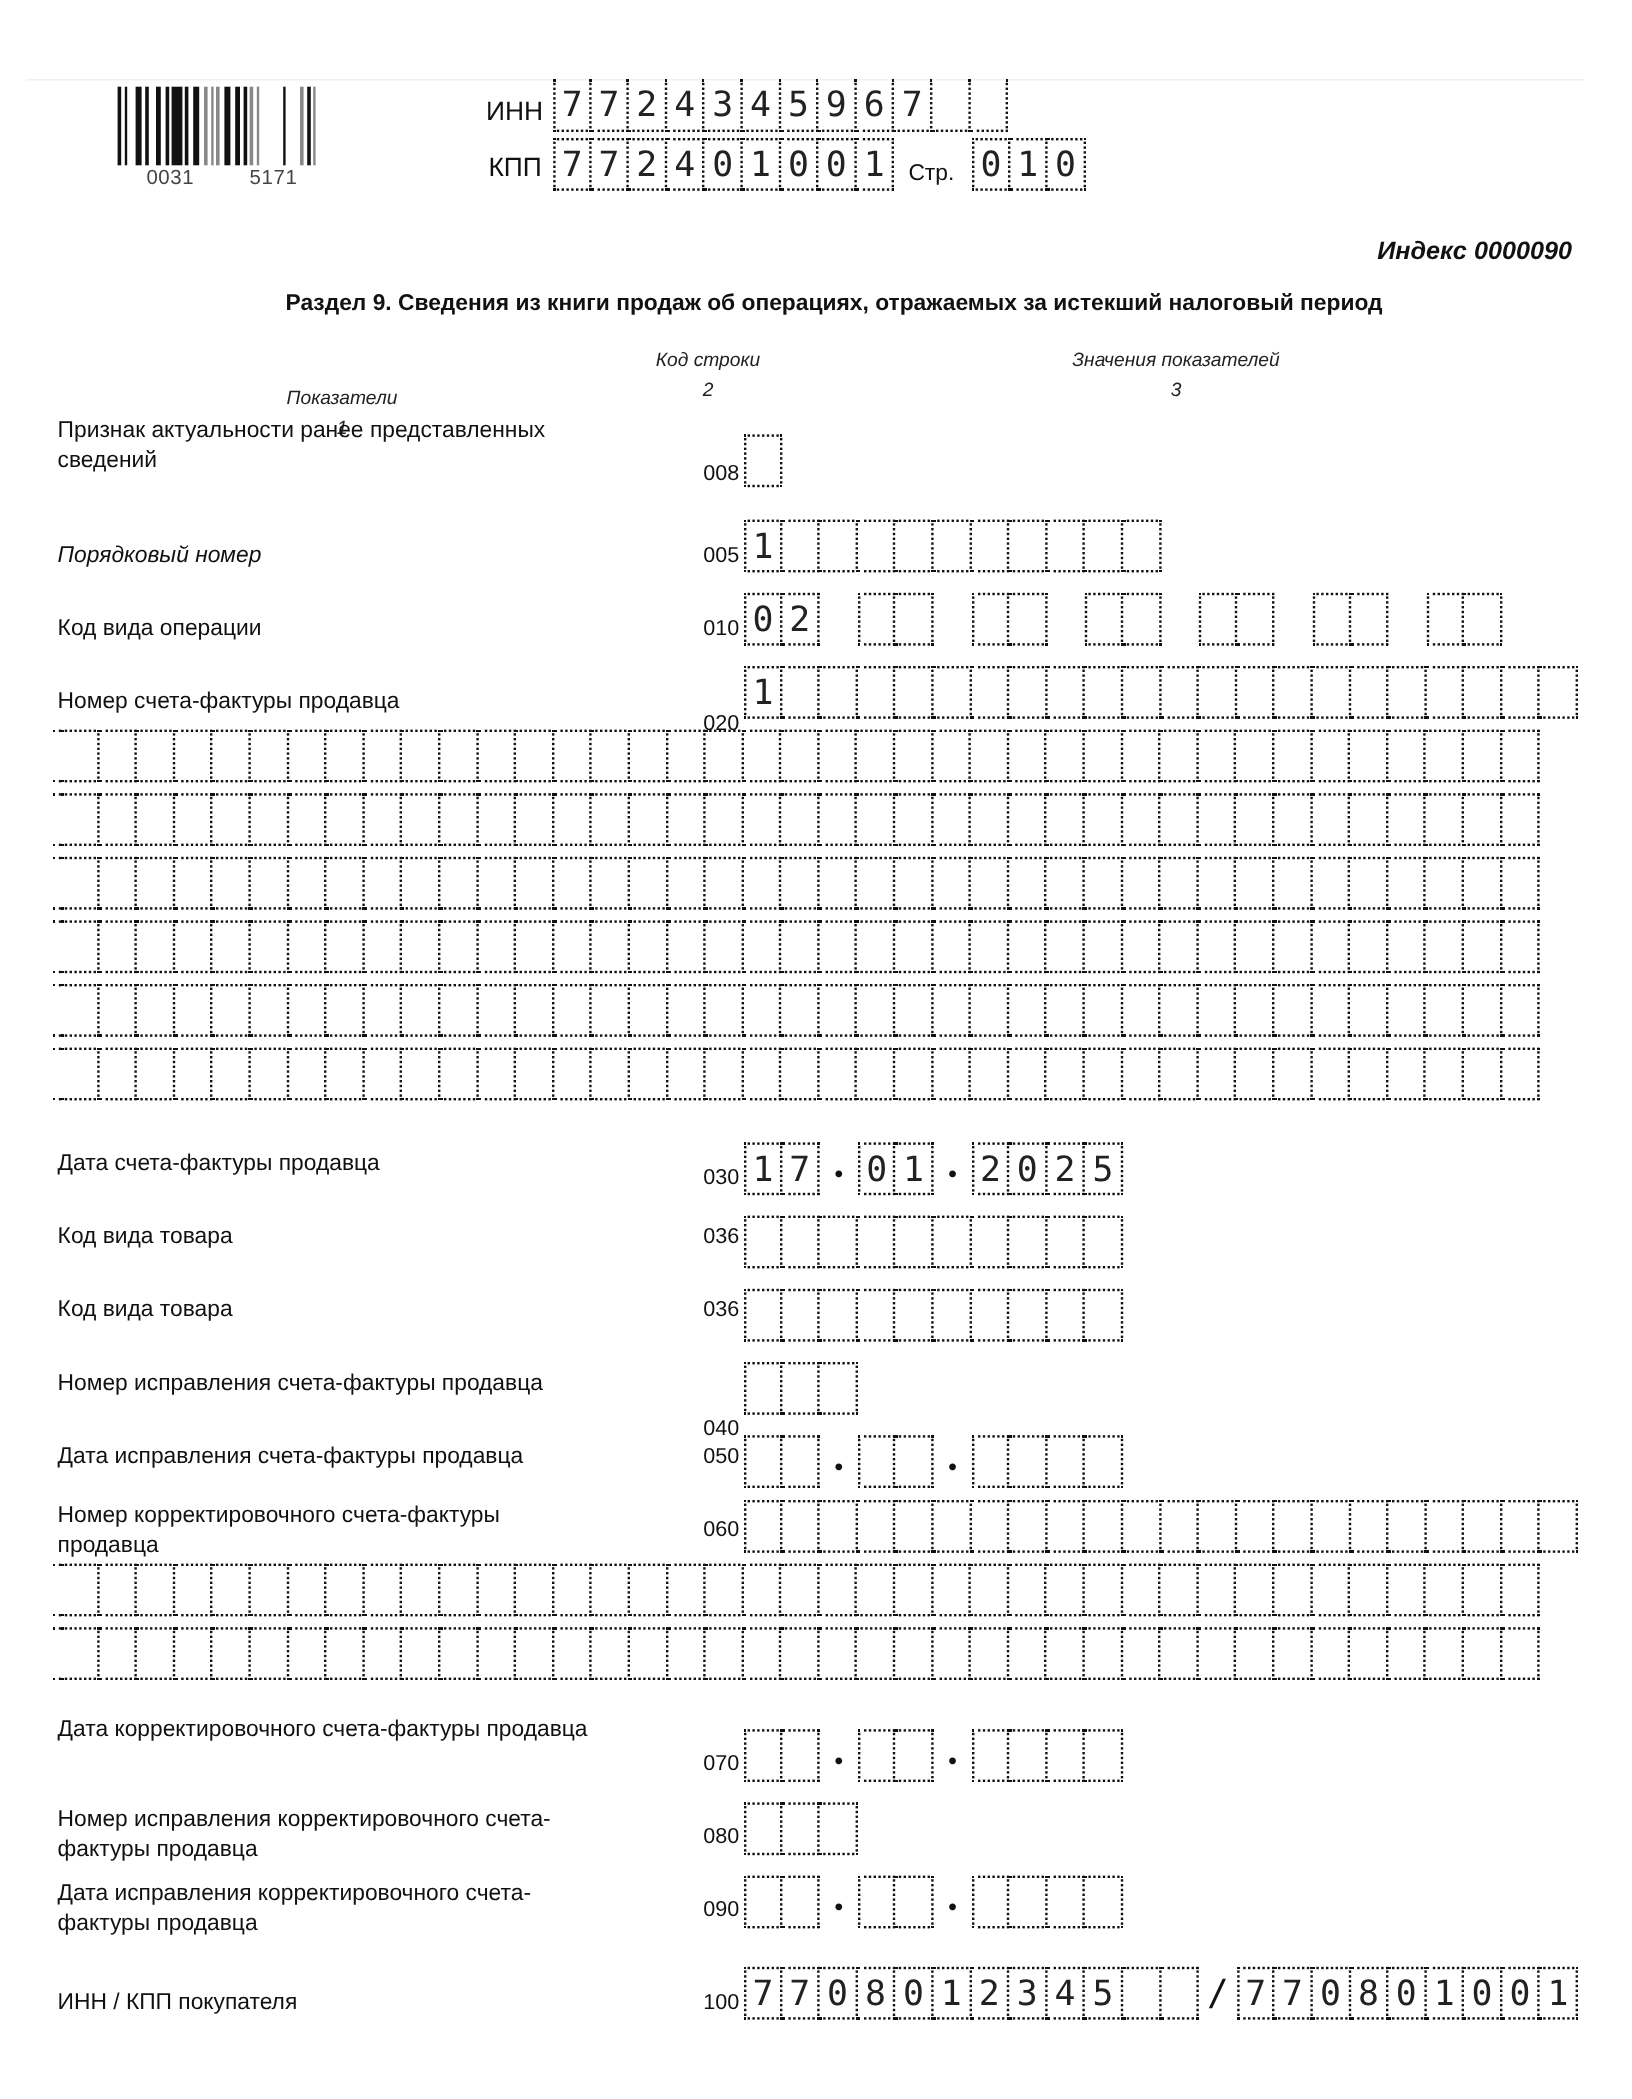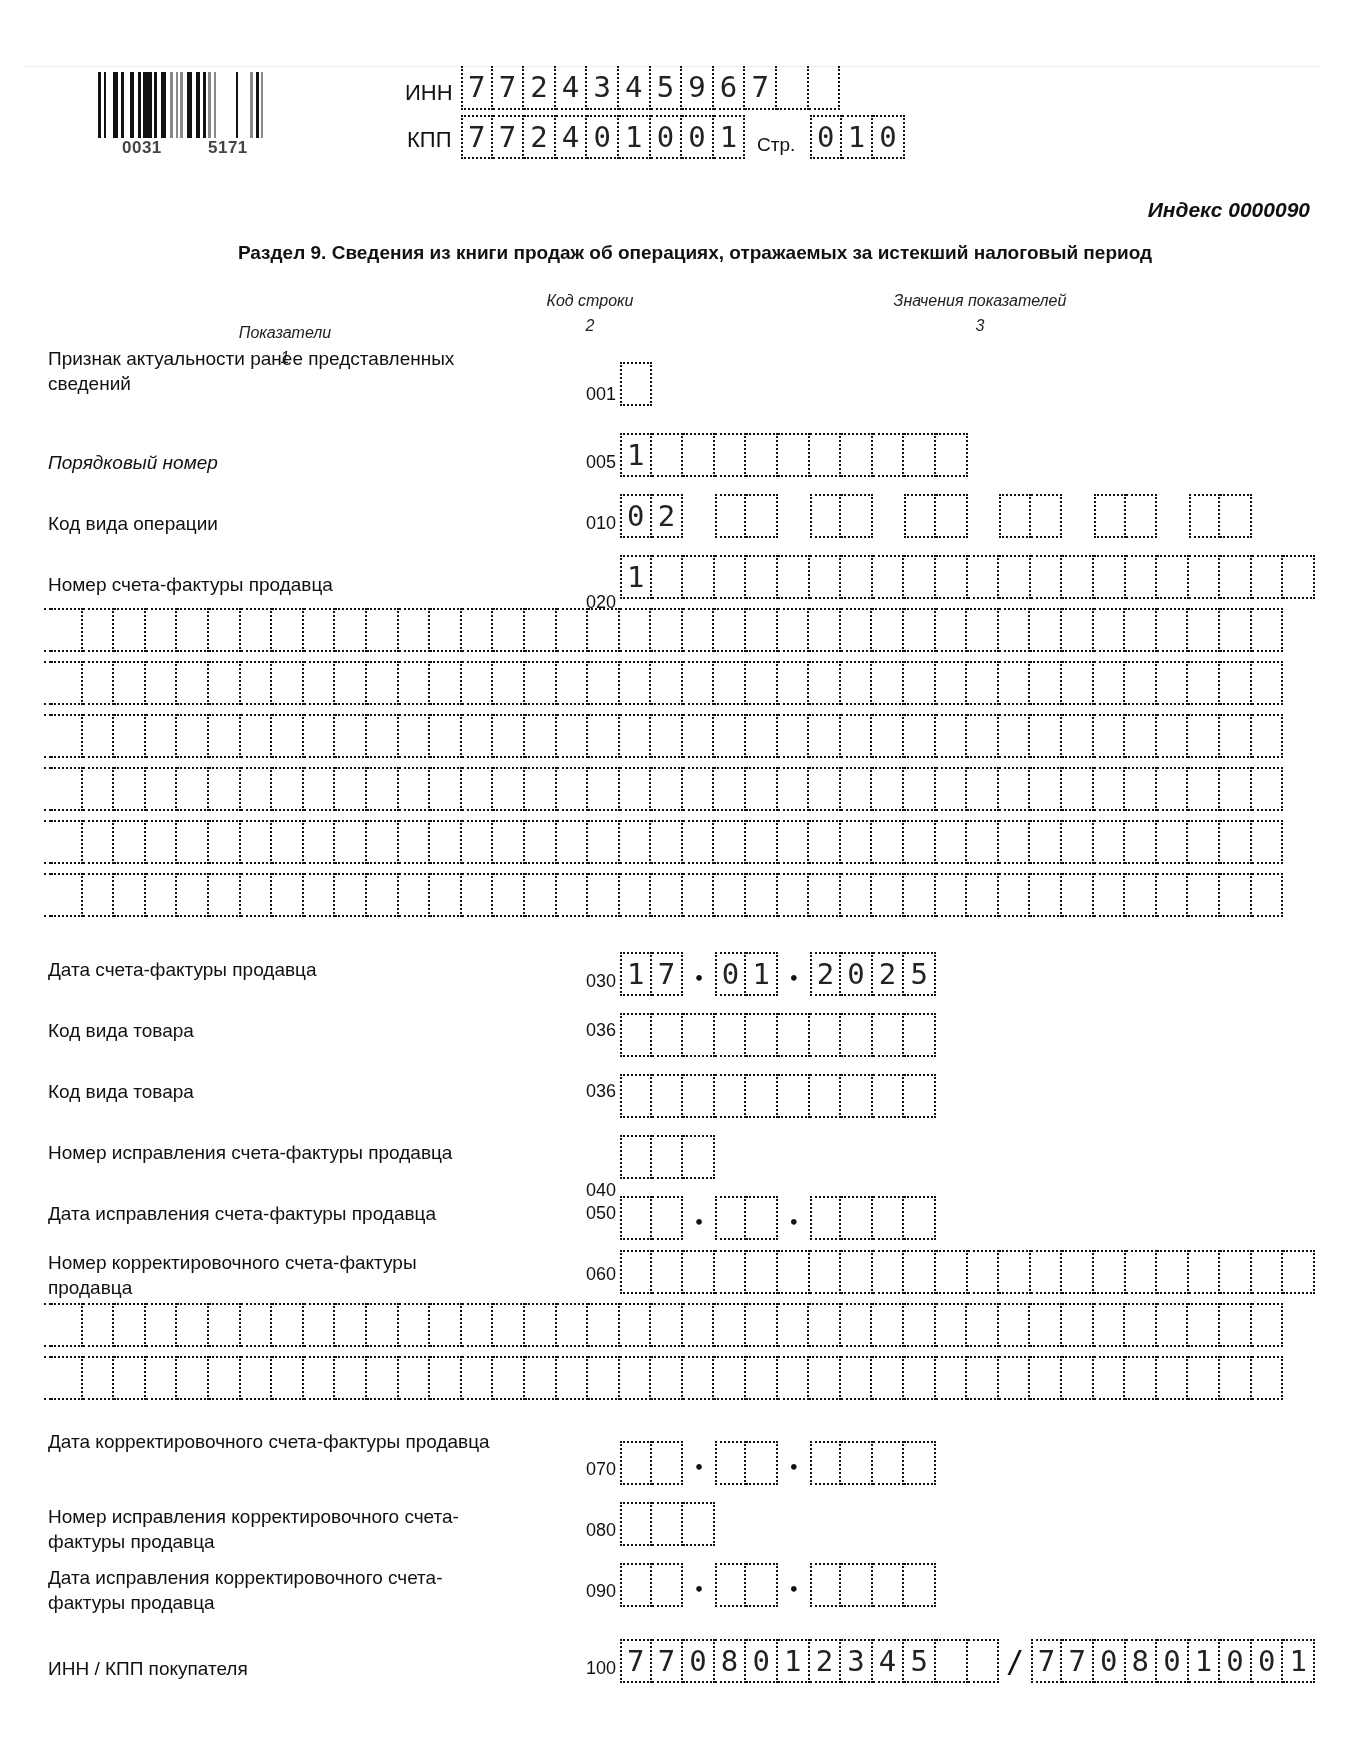--- a/index.html
+++ b/index.html
@@ -1,19 +1,19 @@
 <!DOCTYPE html>
 <html><head>
 <meta charset="utf-8">
 <style>
   html, body { margin:0; padding:0; background:#ffffff; }
   body { width:1360px; height:1749px; position:relative; overflow:hidden;
          font-family:"Liberation Sans", sans-serif; color:#111; }
   .topline { position:absolute; left:22px; top:66px; width:1298px; height:1px; background:#eee; }
-  .barcode { position:absolute; left:96px; top:72px; width:180px; height:90px;font-weight:bold; }
+  .barcode { position:absolute; left:96px; top:72px; width:180px; height:90px; }
   .barcode-bars { position:absolute; left:0; top:0; width:180px; height:66px; }
   .barcode-num { position:absolute; top:66px; font-size:17px; color:#444; letter-spacing:0.5px; }
   .hdr-label { position:absolute; font-size:22px; }
   .cells { position:absolute; display:flex; }
   .cell { width:31.6px; height:44px; box-sizing:border-box;
           border-top:2px dotted #111; border-bottom:2px dotted #111; border-right:2px dotted #111;
           font-family:"DejaVu Sans Mono","Liberation Mono", monospace; font-size:29px;
           display:flex; align-items:center; justify-content:center; color:#222; font-weight:300; }
   .cell.first { border-left:2px dotted #111; }
   .notop .cell { border-top:none; }
@@ -110,21 +110,21 @@
 <div class="colhead" style="left:500px; width:180px; top:288px;">
   <div>Код строки</div>
   <div>2</div>
 </div>
 <div class="colhead" style="left:830px; width:300px; top:288px;">
   <div>Значения показателей</div>
   <div>3</div>
 </div>
 
 <div class="label" style="top:346px; width:470px;">Признак актуальности ранее представленных сведений</div>
-<div class="code" style="top:384px;">001</div>
+<div class="code" style="top:384px;">008</div>
 
 <div class="label" style="top:450px;font-style:italic;">Порядковый номер</div>
 <div class="code" style="top:452px;">005</div>
 
 <div class="label" style="top:511px;">Код вида операции</div>
 <div class="code" style="top:513px;">010</div>
 
 <div class="label" style="top:572px;">Номер счета-фактуры продавца</div>
 <div class="code" style="top:592px;">020</div>
 

